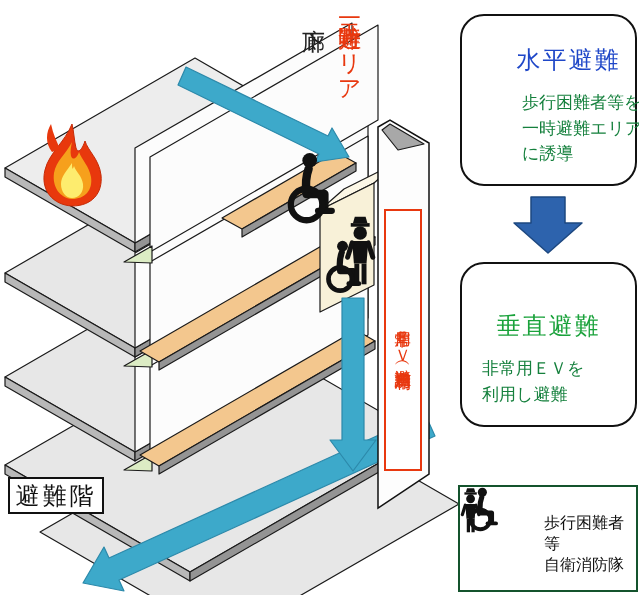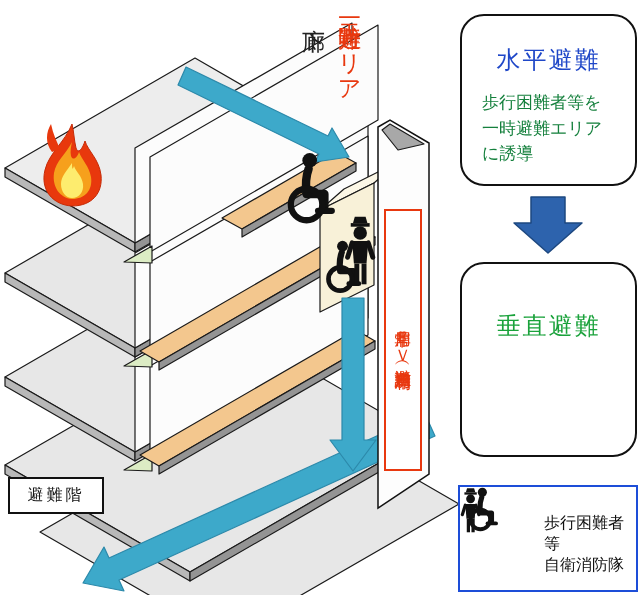--- a/index.html
+++ b/index.html
@@ -15,30 +15,30 @@
   .teal{fill:#3da9ca;stroke:#2c89aa;stroke-width:1.2;stroke-linejoin:round;}
   .ink{fill:#111;}
   .vtext{position:absolute;writing-mode:vertical-rl;line-height:1;z-index:3;}
   .lbl-corridor{left:302px;top:10px;font-size:23px;color:#222;letter-spacing:5px;}
   .lbl-temparea{left:338px;top:6px;font-size:23px;color:#e8380f;letter-spacing:1px;}
   .ev-box{position:absolute;left:384px;top:209px;width:34px;height:258px;background:#fff;
           border:2px solid #e8380f;display:flex;align-items:center;justify-content:center;z-index:3;}
   .ev-box span{writing-mode:vertical-rl;font-size:16.5px;color:#e8380f;line-height:1;letter-spacing:1px;}
   .floor-box{position:absolute;left:8px;top:477px;width:92px;height:33px;background:#fff;
              border:2.5px solid #111;display:flex;align-items:center;justify-content:center;
-             font-size:16px;letter-spacing:3px;color:#111;z-index:3;}
+             font-size:24px;letter-spacing:3px;color:#111;z-index:3;}
   .round-box{position:absolute;left:460px;width:177px;background:#fff;border:2.5px solid #111;
              border-radius:24px;z-index:3;box-sizing:border-box;}
-  .box1{top:14px;height:172px;} .box2{top:262px;height:195px;}
+  .box1{top:14px;height:172px;padding-left:40px;} .box2{top:262px;height:165px;}
   .round-box h2{margin:0;text-align:center;font-size:24px;font-weight:normal;letter-spacing:2px;}
   .box1 h2{margin-top:28px;} .box2 h2{margin-top:46px;}
   .round-box p{margin:14px 0 0 20px;font-size:17px;line-height:1.5;color:#15803d;}
   .box1 p{width:126px;} .box2 p{width:112px;}
   .legend{position:absolute;left:458px;top:485px;width:180px;height:107px;background:#fff;
-          border:2px solid #1d4ed8;z-index:3;box-sizing:border-box;}
+          border:2px solid #14532d;z-index:3;box-sizing:border-box;}
   .legend .li{position:absolute;font-size:16px;color:#111;}
   .lg-lbl1{left:84px;top:26px;} .lg-lbl2{left:84px;top:68px;}
   .lg-ic1{position:absolute;left:18px;top:10px;} .lg-ic2{position:absolute;left:40px;top:57px;}
 </style>
 </head>
 <body>
 
 <div class="stage">
 
 <svg width="639" height="595" viewBox="0 0 639 595">
@@ -157,20 +157,21 @@
 
 <div class="floor-box">避難階</div>
 
 <div class="round-box box1">
   <h2 style="color: rgb(31, 71, 200);">水平避難</h2>
   <p>歩行困難者等を一時避難エリアに誘導</p>
 </div>
 
 <div class="round-box box2">
   <h2 style="color: rgb(26, 162, 59);">垂直避難</h2>
+  <p>非常用ＥＶを利用し避難</p>
 </div>
 
 <div class="legend">
   <svg class="lg-ic1" width="56" height="46" viewBox="0 0 70 58">
     <g transform="scale(0.82)">
           <use href="#icon-wheelchair"></use>
         </g>
   </svg>
   <div class="li lg-lbl1">歩行困難者等</div>
   <svg class="lg-ic2" width="24" height="48" viewBox="0 0 40 80">

